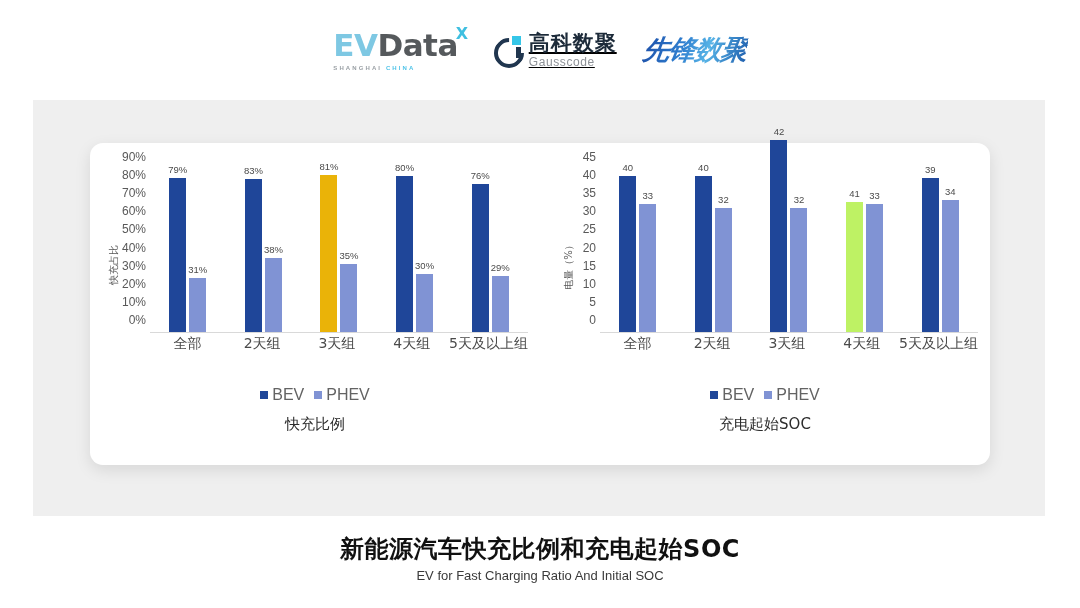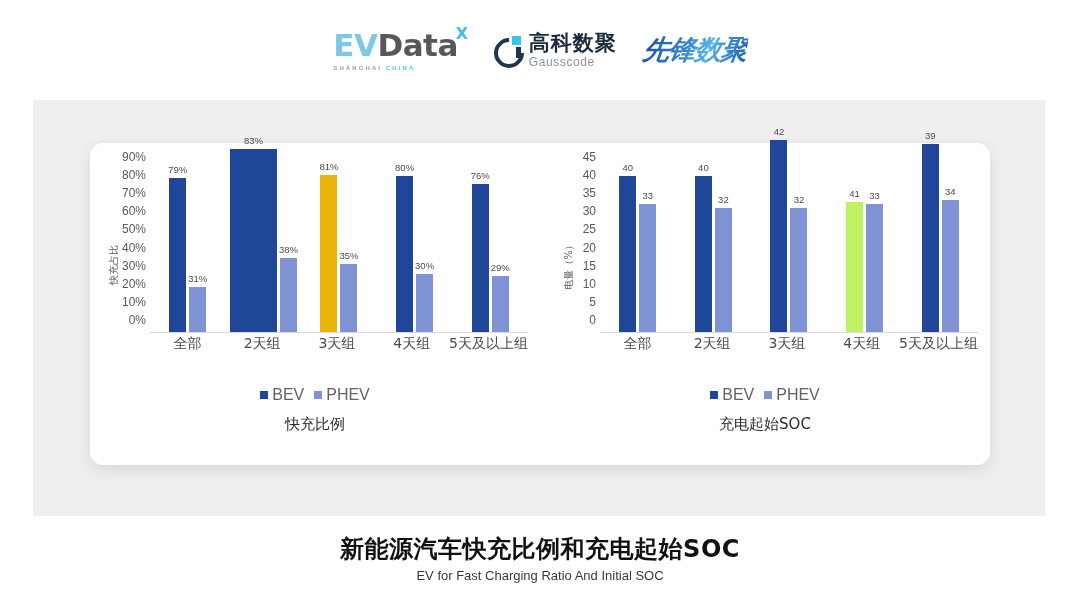--- a/index.html
+++ b/index.html
@@ -22,21 +22,21 @@
   .evdata-main{font-size:31px;font-weight:700;letter-spacing:-.5px;line-height:1;
     font-family:"DejaVu Sans",sans-serif;display:flex;align-items:flex-start;}
   .ev-part{color:#7ec8e3;}
   .data-part{color:#55595c;}
   .ev-x{color:#3fbfe0;font-size:16px;font-weight:600;margin-left:-2px;margin-top:-4px;}
   .evdata-sub{font-size:6px;letter-spacing:2.1px;margin-top:4px;font-weight:700;}
   .sub-shanghai{color:#9aa0a5;}
   .sub-china{color:#4fc3e8;}
 
   
-  .gauss{gap:7px;}
+  .gauss{gap:7px;text-decoration:underline;}
   .gauss-mark{position:relative;width:28px;height:28px;}
   .gauss-ring{
     position:absolute;left:0;top:2px;width:22px;height:22px;border-radius:50%;
     border:4px solid #20364f;border-right-color:transparent;transform:rotate(-45deg);
   }
   .gauss-sq{position:absolute;right:1px;top:0px;width:9px;height:9px;background:#35c6e8;}
   .gauss-bar{position:absolute;right:1px;top:11px;width:5px;height:11px;background:#20364f;}
   .gauss-txt{display:flex;flex-direction:column;line-height:1;}
   .gauss-cn{font-size:21px;font-weight:700;color:#1d2b3a;letter-spacing:1px;
     font-family:"DejaVu Sans",sans-serif;}
@@ -173,26 +173,26 @@
             <div class="ytick">30%</div>
             <div class="ytick">20%</div>
             <div class="ytick">10%</div>
             <div class="ytick">0%</div>
           </div>
           <div class="plot">
             <div class="group">
               <div class="bar bev" style="height: 153.611px; background: rgb(31, 70, 153);">
                 <span class="vlabel">79%</span>
               </div>
-              <div class="bar phev" style="height: 45px; background: rgb(128, 147, 212);">
+              <div class="bar phev" style="height: 54px; background: rgb(128, 147, 212);">
                 <span class="vlabel">31%</span>
               </div>
             </div>
             <div class="group">
-              <div class="bar bev" style="height: 183px; background: rgb(31, 70, 153); padding-left: 30px;">
+              <div class="bar bev" style="height: 153px; background: rgb(31, 70, 153);">
                 <span class="vlabel">83%</span>
               </div>
               <div class="bar phev" style="height: 73.8889px; background: rgb(128, 147, 212);">
                 <span class="vlabel">38%</span>
               </div>
             </div>
             <div class="group">
               <div class="bar bev" style="height: 157.5px; background: #eab308;">
                 <span class="vlabel">81%</span>
               </div>
@@ -279,21 +279,21 @@
             </div>
             <div class="group">
               <div class="bar bev" style="height: 130px; background: #bef264;">
                 <span class="vlabel">41</span>
               </div>
               <div class="bar phev" style="height: 128.333px; background: rgb(128, 147, 212);">
                 <span class="vlabel">33</span>
               </div>
             </div>
             <div class="group">
-              <div class="bar bev" style="height: 188px; background: rgb(31, 70, 153);">
+              <div class="bar bev" style="height: 154px; background: rgb(31, 70, 153);">
                 <span class="vlabel">39</span>
               </div>
               <div class="bar phev" style="height: 132.222px; background: rgb(128, 147, 212);">
                 <span class="vlabel">34</span>
               </div>
             </div>
           </div>
           <div class="xlabels">
             <div class="xlab">全部</div>
             <div class="xlab">2天组</div>

